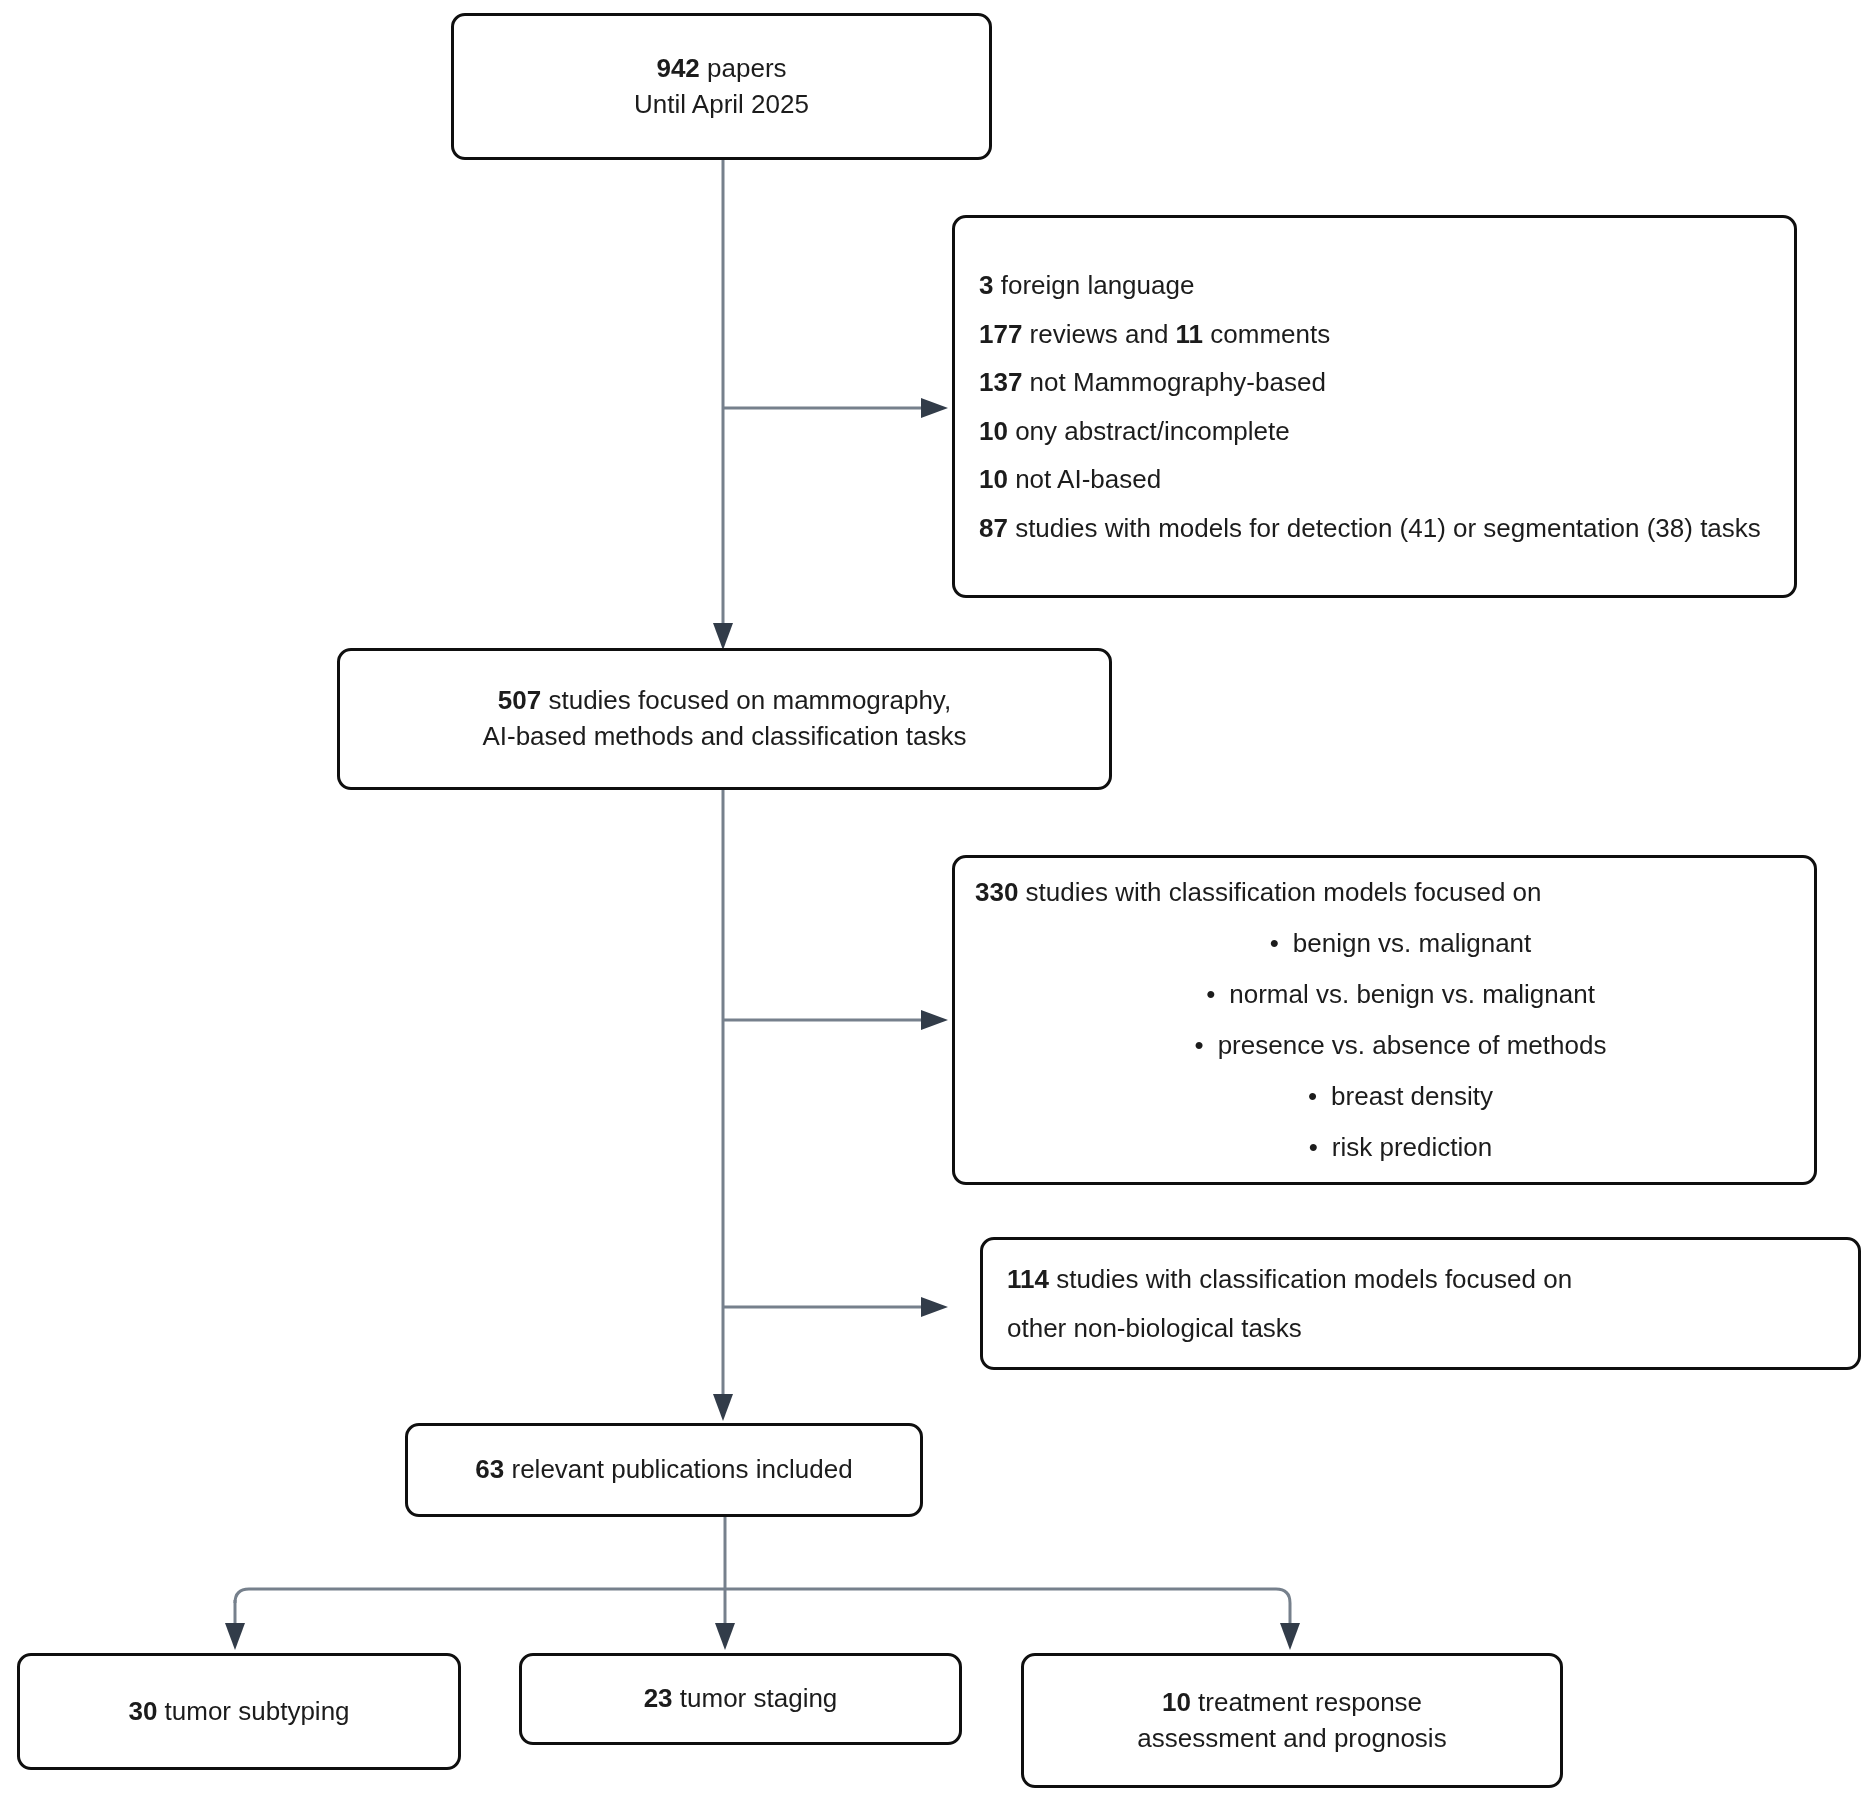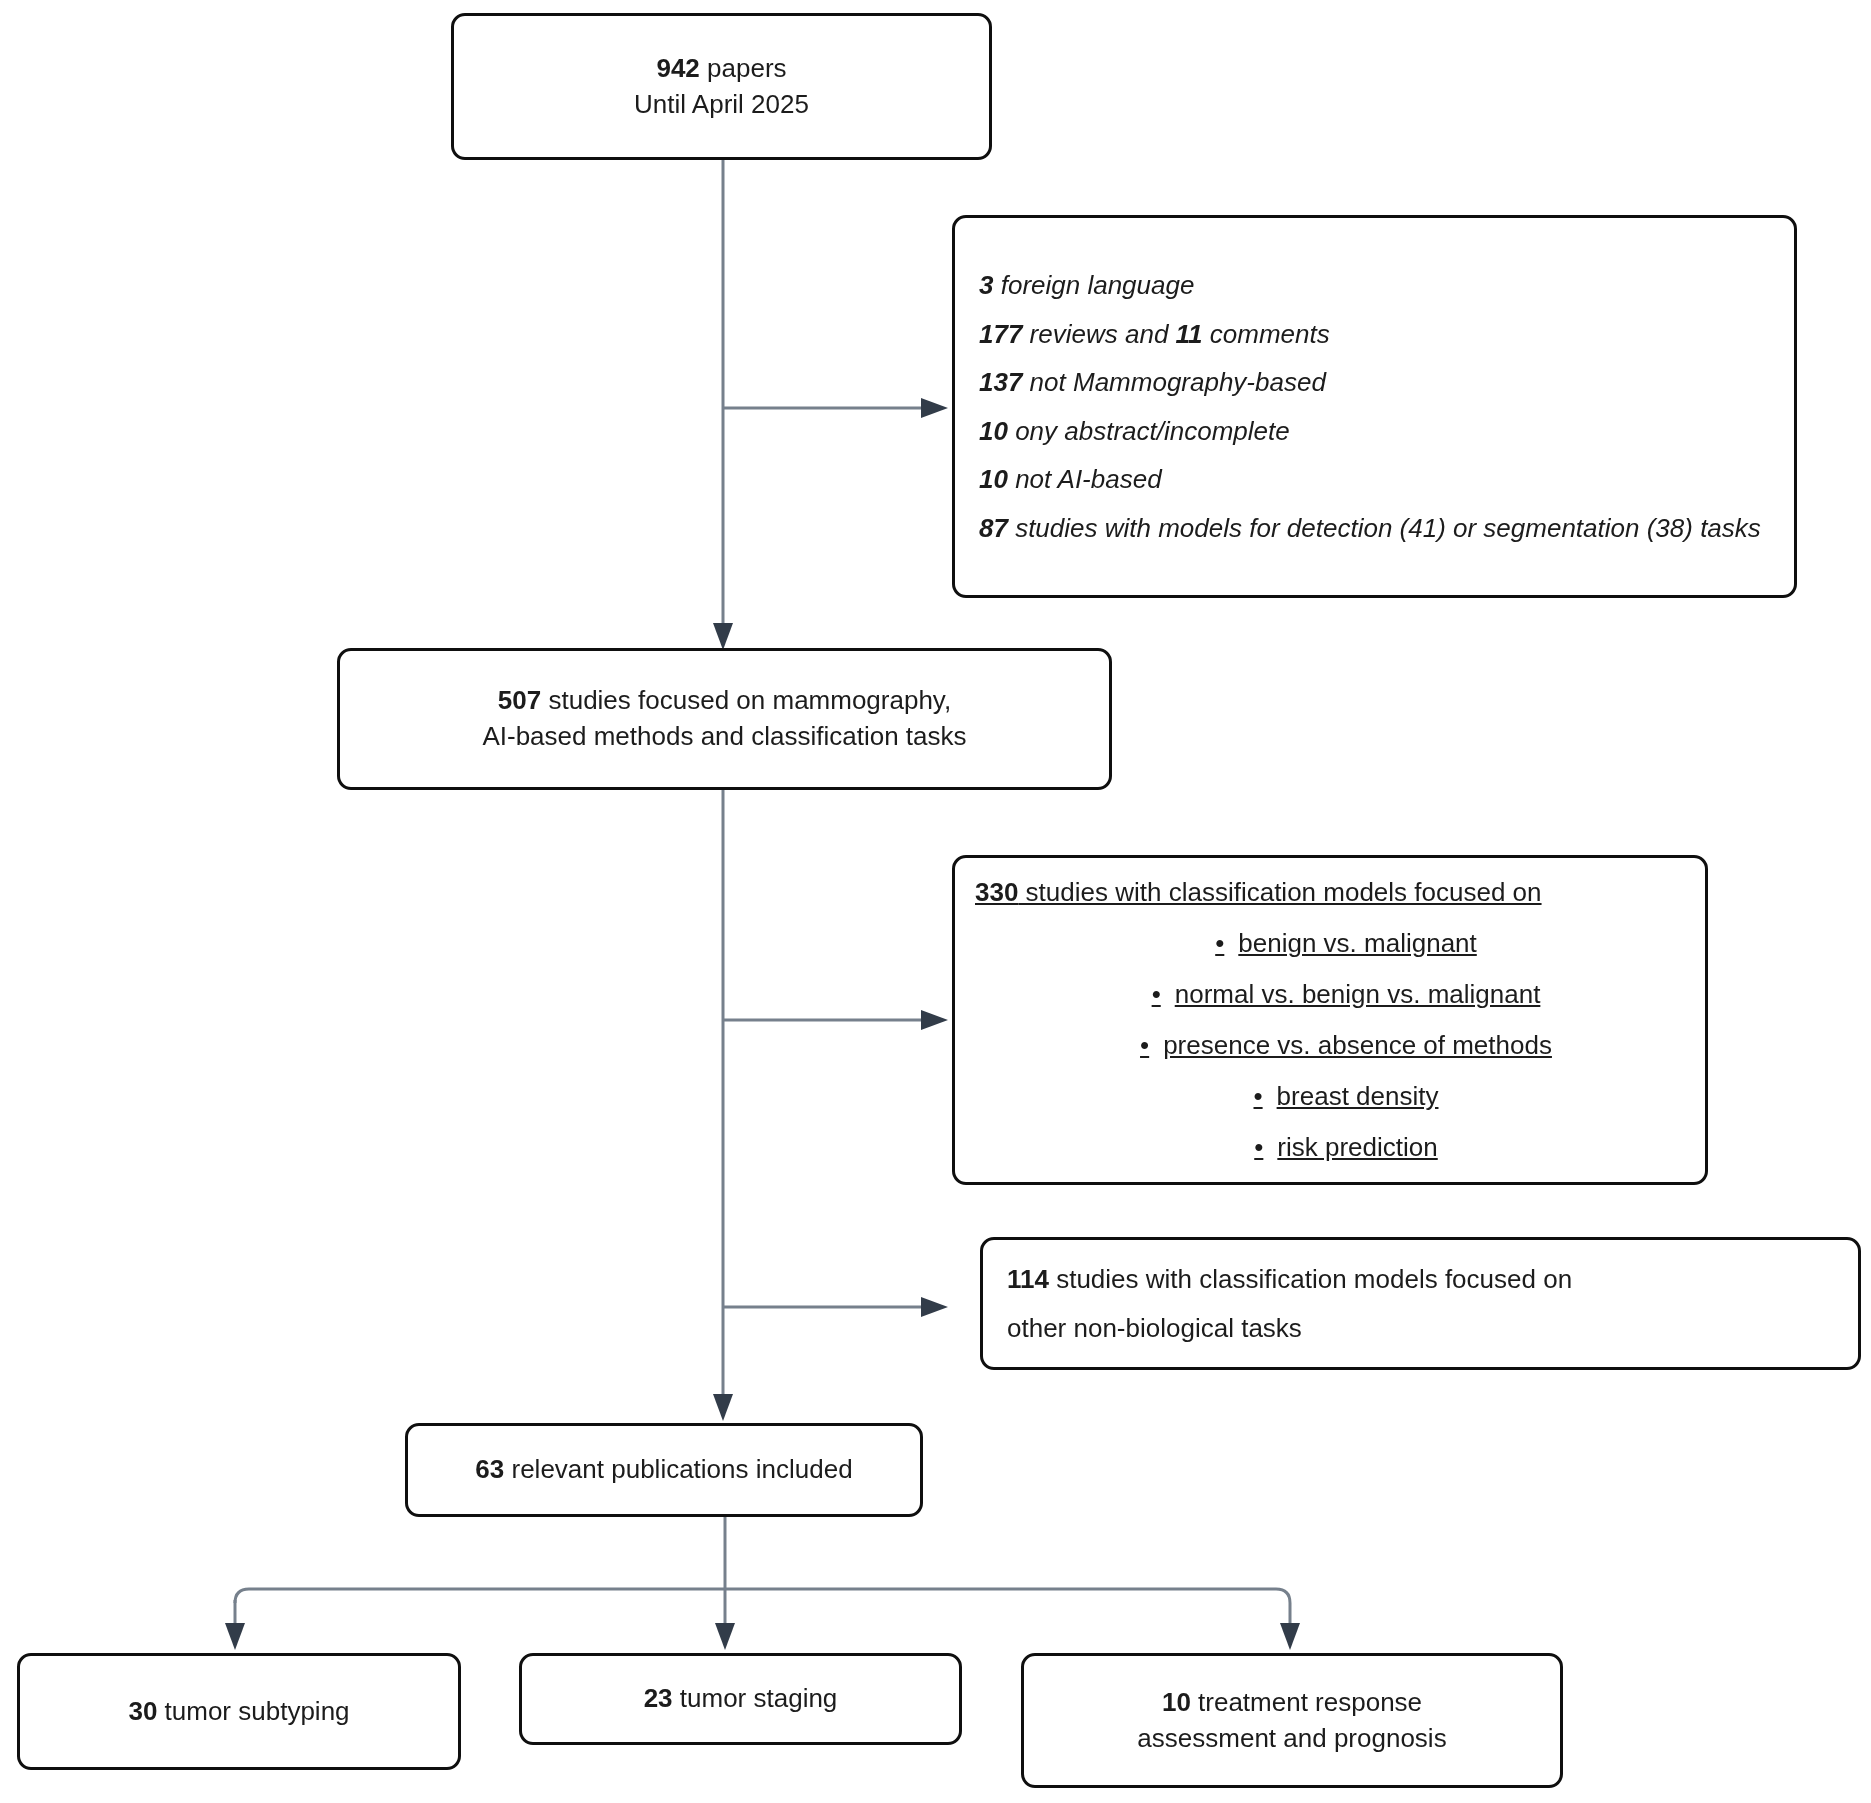--- a/index.html
+++ b/index.html
@@ -30,21 +30,21 @@
   .center-box{
     display:flex;flex-direction:column;
     align-items:center;justify-content:center;
     text-align:center;
   }
   .left-box{display:flex;flex-direction:column;justify-content:center;}
   .b{font-weight:700;}
   .line{white-space:nowrap;}
   .wrapline{white-space:normal;}
   .excluded-box{padding:19px 24px;}
-  .excluded-box .line,.excluded-box .wrapline{line-height:48.5px;font-style:italic;}
+  .excluded-box .line,.excluded-box .wrapline{line-height:48.5px;}
   .c330-box{padding:12px 20px;}
   .c330-box .line{line-height:51px;}
   .c114-box{padding:0 24px;margin-left:28px;}
   .c114-box .line{line-height:49px;}
   .bullet-line{padding-left:32px;text-align:center;}
   .bullet-line::before{content:"•";margin-right:14px;}
 </style>
 </head>
 <body>
 
@@ -87,21 +87,21 @@
     <div class="line"><span class="b">10</span><span> ony abstract/incomplete</span></div>
     <div class="line"><span class="b">10</span><span> not AI-based</span></div>
     <div class="wrapline"><span class="b">87</span><span> studies with models for detection (41) or segmentation (38) tasks</span></div>
   </div>
 
   <div class="box center-box" style="left:337px;top:648px;width:775px;height:142px;">
     <div class="line"><span class="b">507</span><span> studies focused on mammography,</span></div>
     <div class="line">AI-based methods and classification tasks</div>
   </div>
 
-  <div class="box left-box c330-box" style="left:952px;top:855px;width:756px;height:330px;text-decoration:underline;">
+  <div class="box left-box c330-box" style="left:952px;top:855px;width:865px;height:330px;">
     <div class="line"><span class="b">330</span><span> studies with classification models focused on</span></div>
     <div class="line bullet-line">benign vs. malignant</div>
     <div class="line bullet-line">normal vs. benign vs. malignant</div>
     <div class="line bullet-line">presence vs. absence of methods</div>
     <div class="line bullet-line">breast density</div>
     <div class="line bullet-line">risk prediction</div>
   </div>
 
   <div class="box left-box c114-box" style="left:952px;top:1237px;width:881px;height:133px;">
     <div class="line"><span class="b">114</span><span> studies with classification models focused on</span></div>

